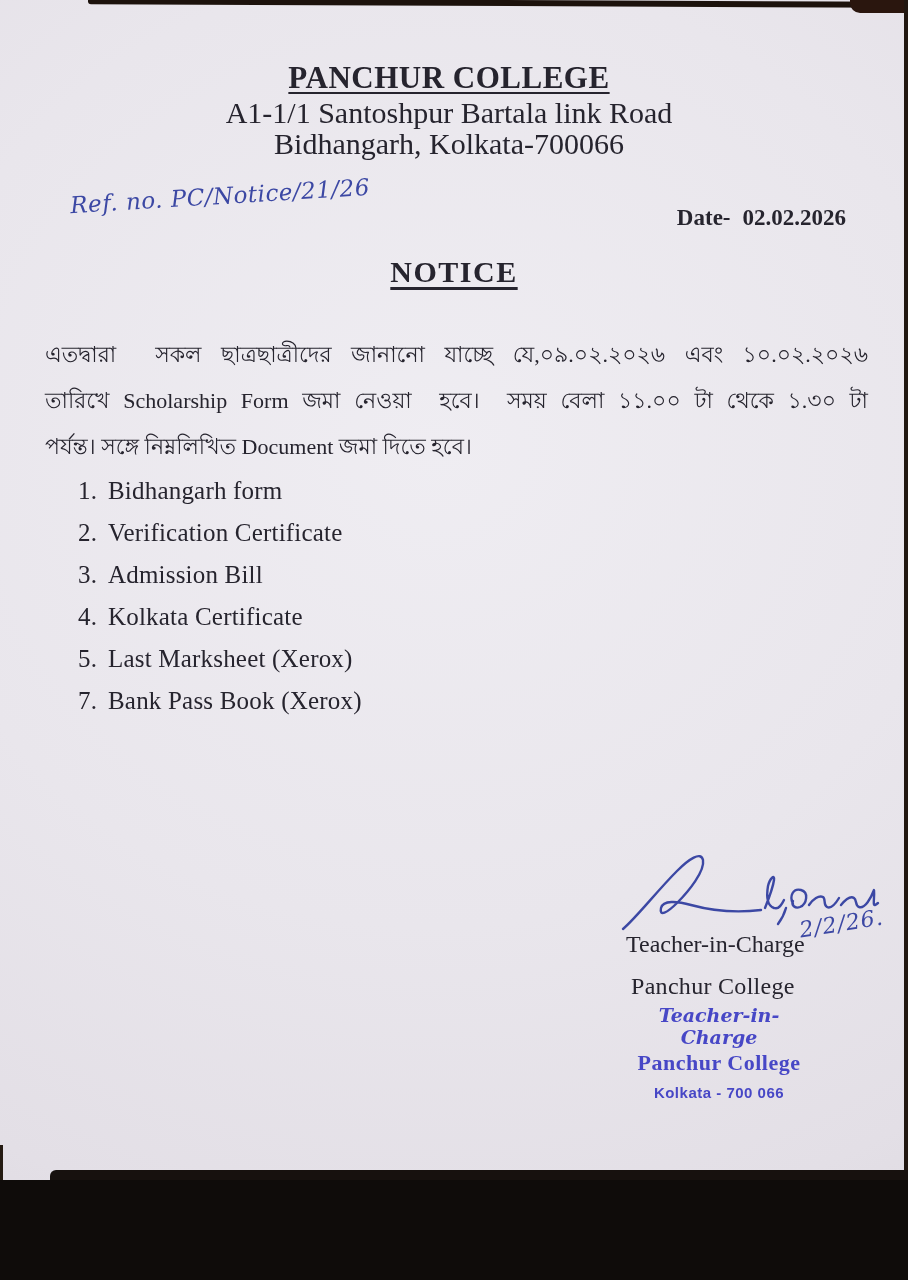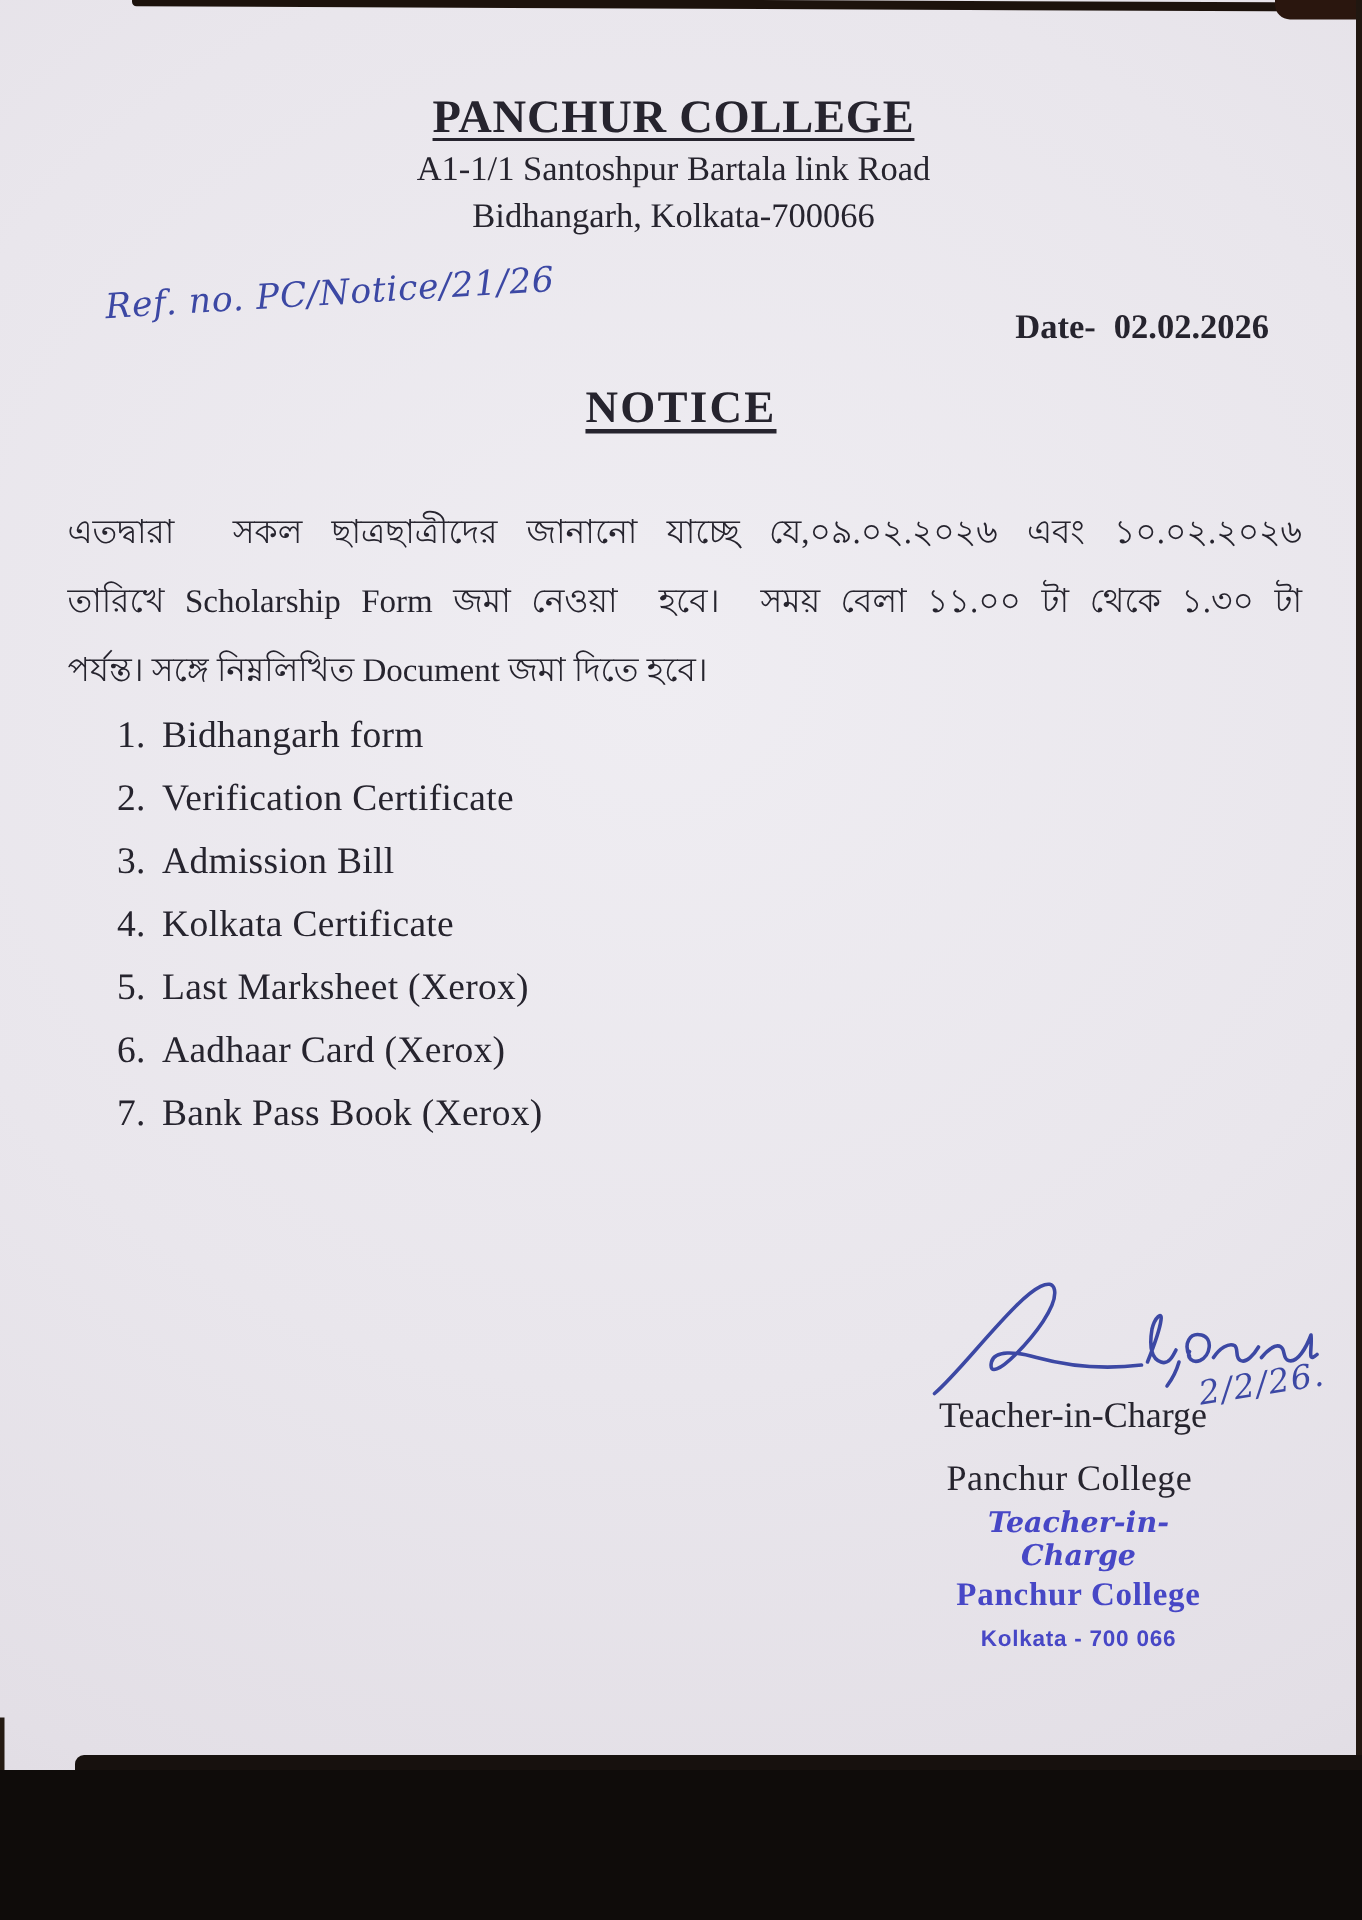--- a/index.html
+++ b/index.html
@@ -20,21 +20,21 @@
   .edge-top-corner { top: 0; right: 0; width: 58px; height: 13px; border-radius: 0 0 0 10px; background: #2a160e; }
   .edge-right  { top: 0; right: 0; bottom: 0; width: 4px; background: #211710; }
   .edge-bottom { bottom: 0; left: 50px; right: 0; height: 10px; border-radius: 6px 0 0 0; background: #17110e; }
   .edge-left-low { left: 0; top: 1145px; bottom: 0; width: 3px; background: #241a12; }
 
   .header-block { position: absolute; top: 60px; left: 0; right: 10px; text-align: center; }
   .college-name {
     font-size: 31px; font-weight: bold; letter-spacing: 0.5px;
     text-decoration: underline; text-underline-offset: 4px; text-decoration-thickness: 2px;
   }
-  .address { font-size: 23px; line-height: 28px; margin-top: 3px; }
+  .address { font-size: 30px; line-height: 28px; margin-top: 3px; }
 
   .ref-no {
     position: absolute; top: 183px; left: 70px;
     font-family: "DejaVu Serif", serif; font-style: italic;
     font-size: 23px; color: #3c48a4; transform: rotate(-3.5deg);
     letter-spacing: 0.5px;
   }
   .date-line { position: absolute; top: 205px; right: 62px; font-size: 23px; font-weight: bold; }
   .date-line .gap { display: inline-block; width: 12px; }
 
@@ -94,21 +94,20 @@
     <div class="para-line justify">তারিখে Scholarship Form জমা নেওয়া  হবে।  সময় বেলা ১১.০০ টা থেকে ১.৩০ টা</div>
     <div class="para-line">পর্যন্ত। সঙ্গে নিম্নলিখিত Document জমা দিতে হবে।</div>
   </div>
 
   <ol class="doc-list">
     <li class="doc-item"><span class="num">1.</span><span>Bidhangarh form</span></li>
     <li class="doc-item"><span class="num">2.</span><span>Verification Certificate</span></li>
     <li class="doc-item"><span class="num">3.</span><span>Admission Bill</span></li>
     <li class="doc-item"><span class="num">4.</span><span>Kolkata Certificate</span></li>
     <li class="doc-item"><span class="num">5.</span><span>Last Marksheet (Xerox)</span></li>
-    <li class="doc-item"><span class="num">6.</span><span>Aadhaar Card (Xerox)</span></li>
     <li class="doc-item"><span class="num">7.</span><span>Bank Pass Book (Xerox)</span></li>
   </ol>
 
   <svg class="signature-svg" width="270" height="100" viewBox="0 0 270 100" fill="none" stroke="#3c48a4" stroke-width="2.4" stroke-linecap="round" stroke-linejoin="round">
     <path d="M8,84 C22,72 42,46 62,26 C74,14 86,6 88,15 C90,26 74,46 62,58 C52,68 44,72 46,63 C48,55 62,56 76,60 C98,66 122,68 146,65"></path>
     <path d="M150,63 C154,53 158,43 159,35 C160,29 155,33 153,41 C151,53 153,61 159,63 C164,65 167,59 169,55 M171,63 C169,70 166,75 163,79"></path>
     <path d="M178,59 C174,51 178,43 186,45 C194,47 192,59 185,62 C180,64 176,60 178,56 M194,60 C198,54 204,50 208,52 C211,54 208,60 212,62 C216,64 221,58 224,53 M226,60 C231,54 236,51 239,53 C242,55 240,61 244,62 C250,64 256,53 259,45 C260,55 256,64 263,58"></path>
   </svg>
 
   <div class="designation">Teacher-in-Charge</div>

